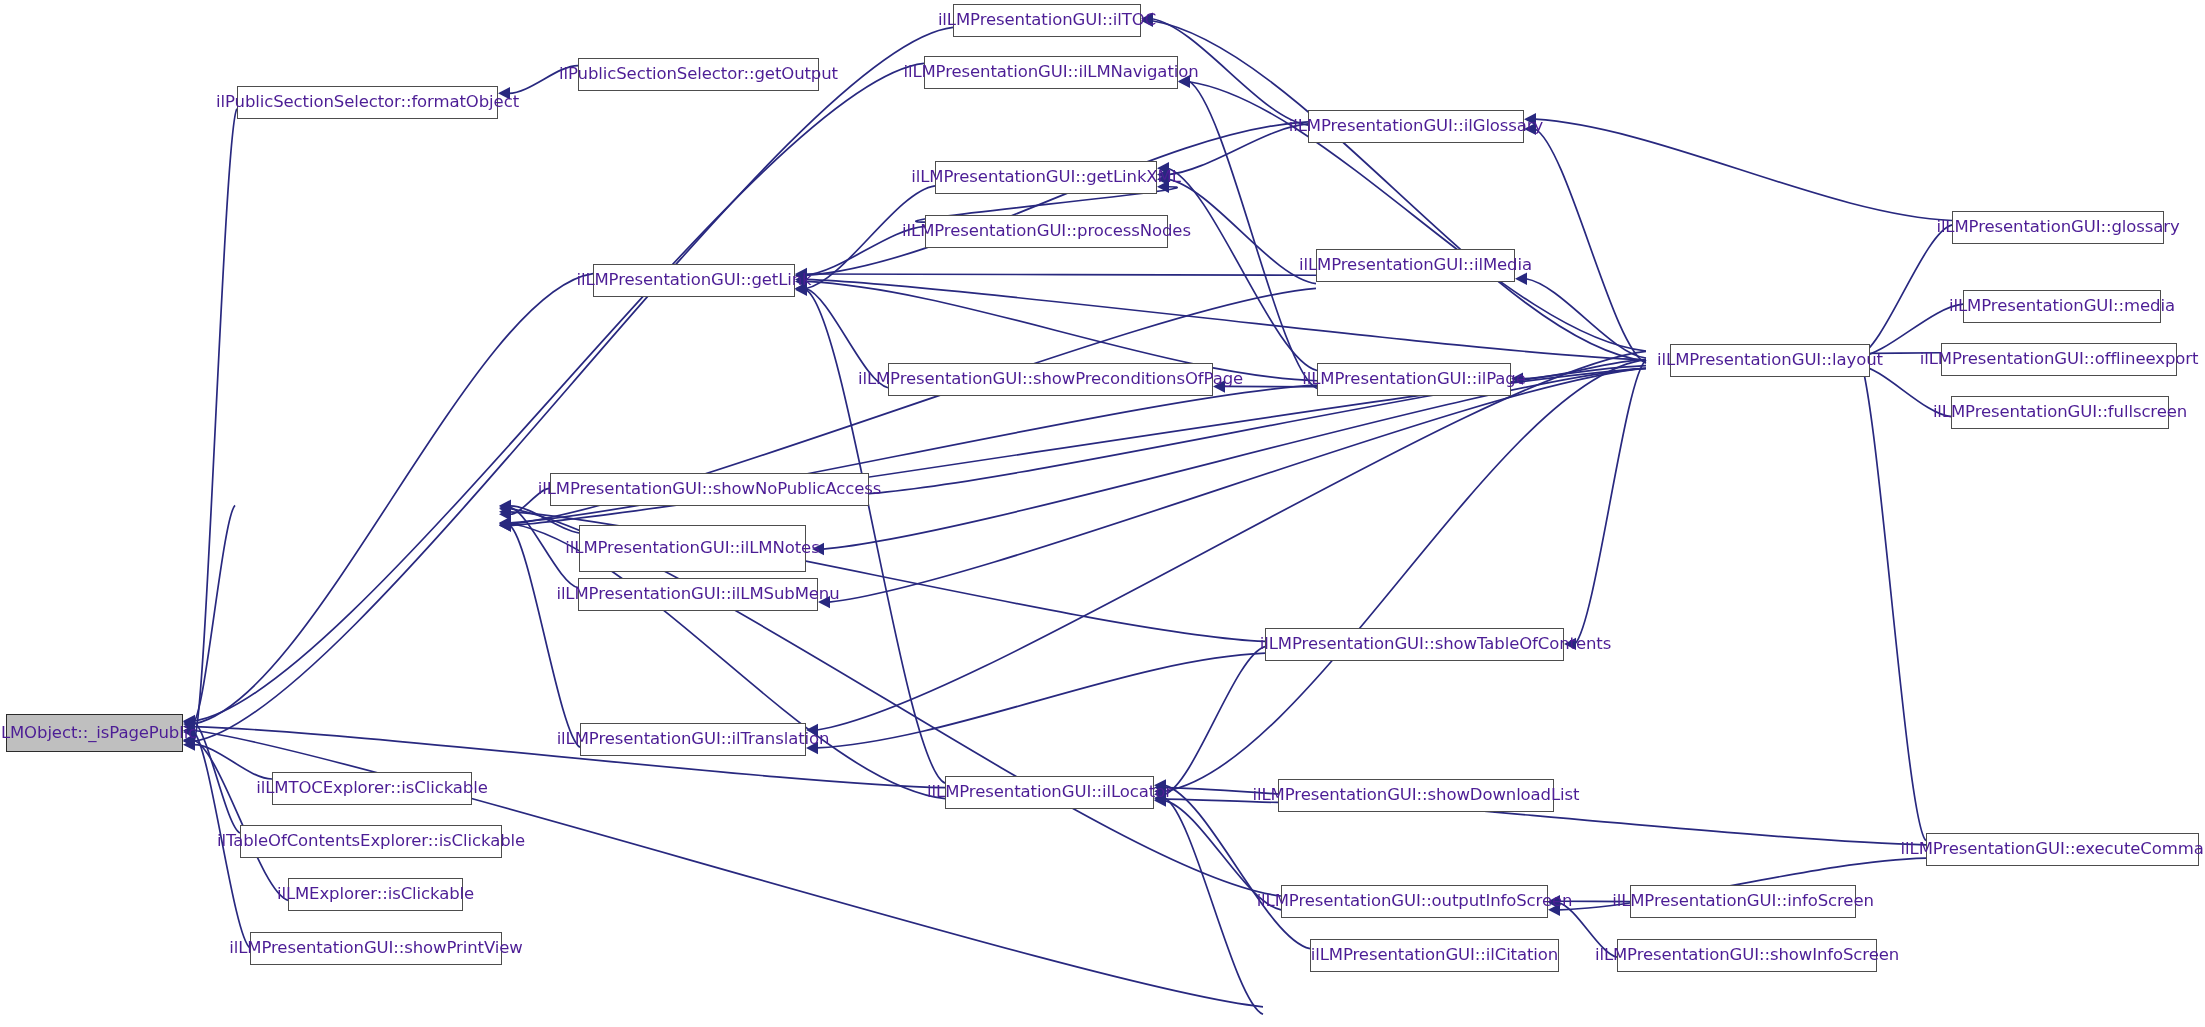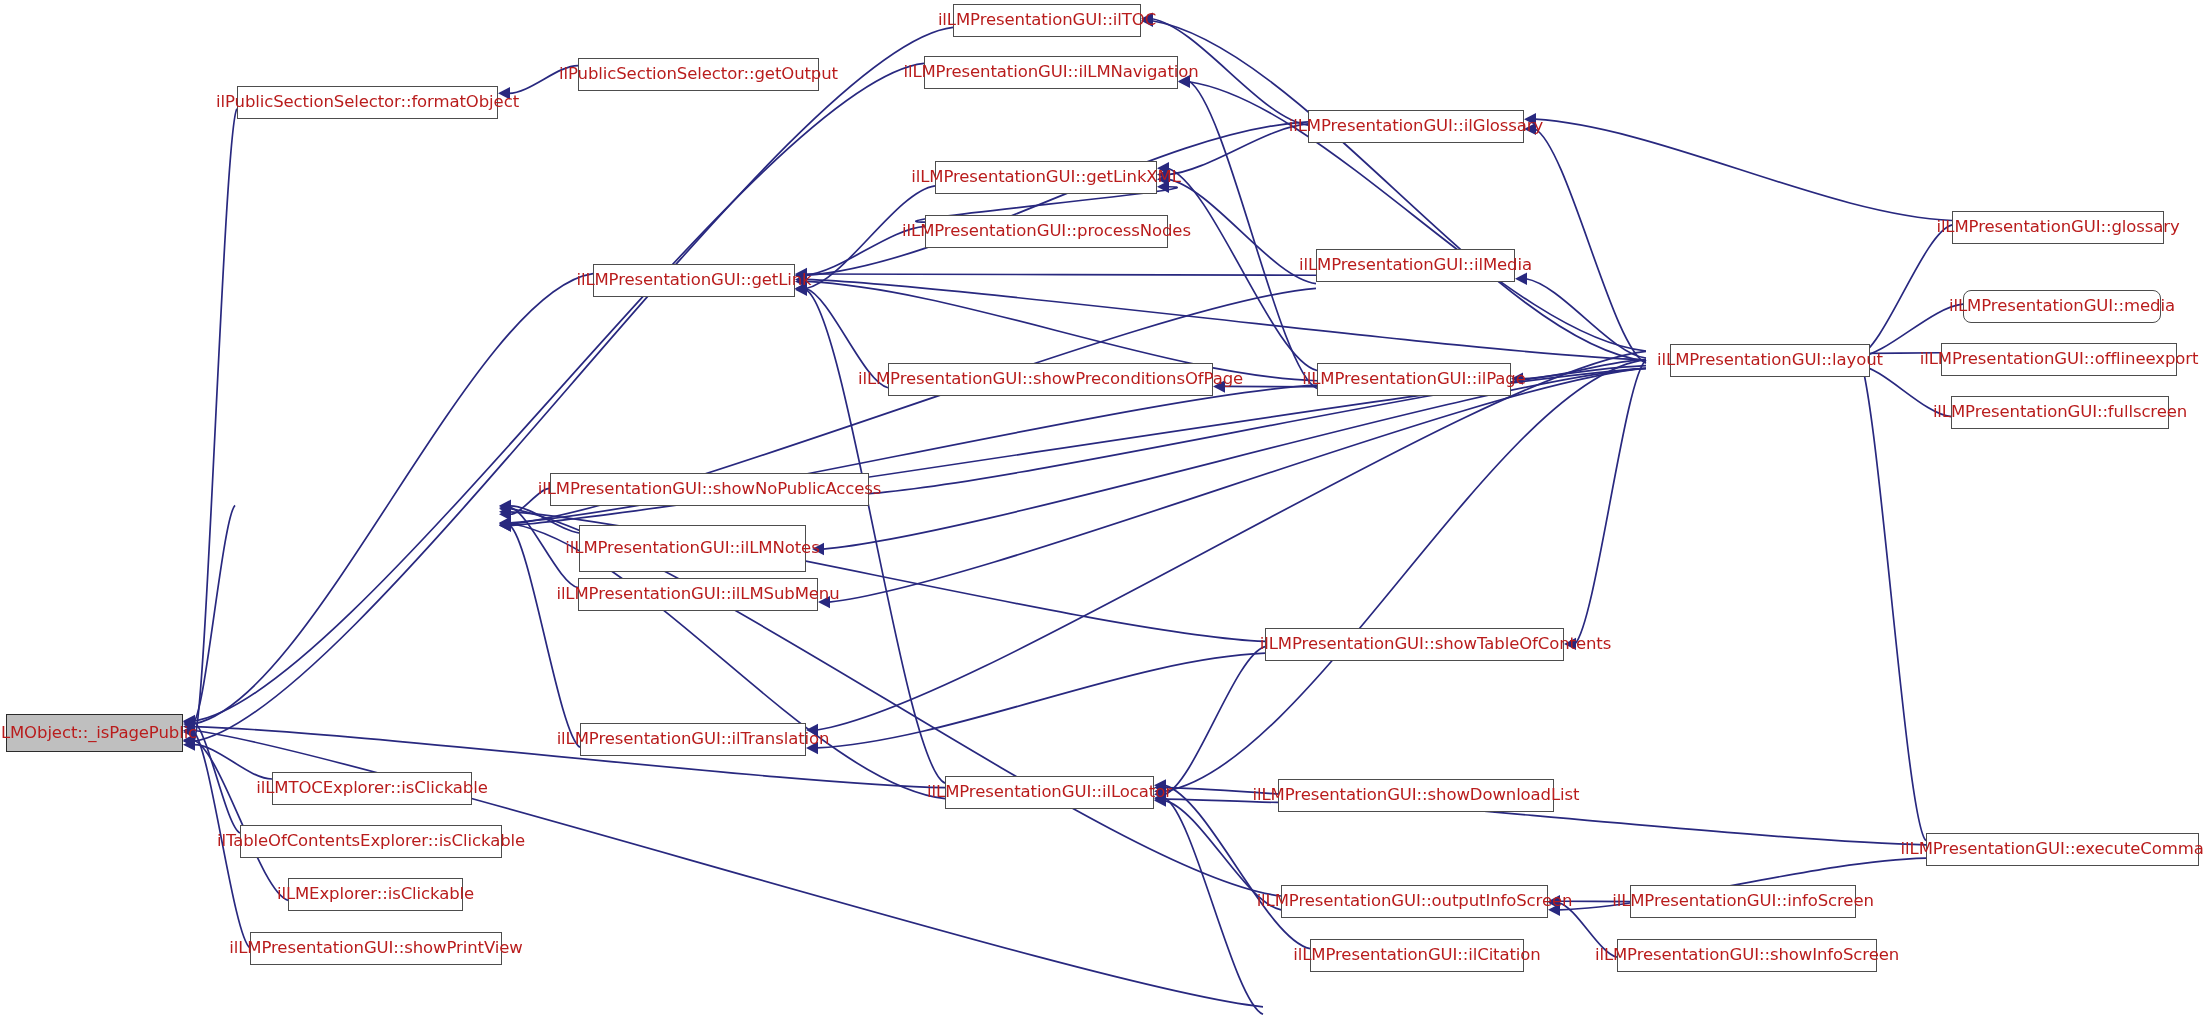--- a/index.html
+++ b/index.html
@@ -28,21 +28,21 @@
     left: 0;
     top: 0;
     width: 2205px;
     height: 1027px;
   }
   .graph-node {
     position: absolute;
     box-sizing: border-box;
     border: 1.6px solid #4d4d4d;
     background: #ffffff;
-    color: #b91c1c;
+    color: #4c1d95;
     font-family: "DejaVu Sans", sans-serif;
     font-size: 16.5px;
     line-height: 1;
     display: flex;
     align-items: center;
     justify-content: center;
     white-space: nowrap;
     letter-spacing: -0.1px;
     cursor: pointer;
   }
@@ -200,35 +200,35 @@
       <div class="graph-node" style="left: 578px; top: 58px; width: 241px; height: 33px;">ilPublicSectionSelector::getOutput</div>
       <div class="graph-node" style="left: 953px; top: 4px; width: 188px; height: 33px;">ilLMPresentationGUI::ilTOC</div>
       <div class="graph-node" style="left: 924px; top: 56px; width: 254px; height: 33px;">ilLMPresentationGUI::ilLMNavigation</div>
       <div class="graph-node" style="left: 1308px; top: 110px; width: 216px; height: 33px;">ilLMPresentationGUI::ilGlossary</div>
       <div class="graph-node" style="left: 935px; top: 161px; width: 222px; height: 33px;">ilLMPresentationGUI::getLinkXML</div>
       <div class="graph-node" style="left: 925px; top: 215px; width: 243px; height: 33px;">ilLMPresentationGUI::processNodes</div>
       <div class="graph-node" style="left: 1316px; top: 249px; width: 199px; height: 33px;">ilLMPresentationGUI::ilMedia</div>
       <div class="graph-node" style="left: 593px; top: 264px; width: 202px; height: 33px;">ilLMPresentationGUI::getLink</div>
       <div class="graph-node" style="left: 1646px; top: 344px; width: 200px; height: 33px; margin-left: 24px;">ilLMPresentationGUI::layout</div>
       <div class="graph-node" style="left: 1952px; top: 211px; width: 212px; height: 33px;">ilLMPresentationGUI::glossary</div>
-      <div class="graph-node" style="left: 1963px; top: 290px; width: 198px; height: 33px; border-radius: 8px;">ilLMPresentationGUI::media</div>
+      <div class="graph-node" style="left: 1963px; top: 290px; width: 198px; height: 33px;">ilLMPresentationGUI::media</div>
       <div class="graph-node" style="left: 1941px; top: 343px; width: 236px; height: 33px;">ilLMPresentationGUI::offlineexport</div>
       <div class="graph-node" style="left: 1951px; top: 396px; width: 218px; height: 33px;">ilLMPresentationGUI::fullscreen</div>
       <div class="graph-node" style="left: 888px; top: 363px; width: 325px; height: 33px;">ilLMPresentationGUI::showPreconditionsOfPage</div>
       <div class="graph-node" style="left: 1317px; top: 363px; width: 194px; height: 33px;">ilLMPresentationGUI::ilPage</div>
       <div class="graph-node" style="left: 550px; top: 473px; width: 319px; height: 33px;">ilLMPresentationGUI::showNoPublicAccess</div>
       <div class="graph-node" style="left: 579px; top: 525px; width: 227px; height: 47px;">ilLMPresentationGUI::ilLMNotes</div>
       <div class="graph-node" style="left: 578px; top: 578px; width: 240px; height: 33px;">ilLMPresentationGUI::ilLMSubMenu</div>
       <div class="graph-node" style="left: 1265px; top: 628px; width: 299px; height: 33px; padding-left: 42px;">ilLMPresentationGUI::showTableOfContents</div>
       <div class="graph-node" style="left: 580px; top: 723px; width: 226px; height: 33px;">ilLMPresentationGUI::ilTranslation</div>
       <div class="graph-node" style="left: 945px; top: 776px; width: 209px; height: 33px;">ilLMPresentationGUI::ilLocator</div>
       <div class="graph-node" style="left: 1278px; top: 779px; width: 276px; height: 33px;">ilLMPresentationGUI::showDownloadList</div>
       <div class="graph-node" style="left: 1926px; top: 833px; width: 273px; height: 33px;">ilLMPresentationGUI::executeCommand</div>
       <div class="graph-node" style="left: 1281px; top: 885px; width: 267px; height: 33px;">ilLMPresentationGUI::outputInfoScreen</div>
       <div class="graph-node" style="left: 1630px; top: 885px; width: 226px; height: 33px;">ilLMPresentationGUI::infoScreen</div>
-      <div class="graph-node" style="left: 1310px; top: 939px; width: 214px; height: 33px;">ilLMPresentationGUI::ilCitation</div>
+      <div class="graph-node" style="left: 1310px; top: 939px; width: 249px; height: 33px;">ilLMPresentationGUI::ilCitation</div>
       <div class="graph-node" style="left: 1617px; top: 939px; width: 260px; height: 33px;">ilLMPresentationGUI::showInfoScreen</div>
       <div class="graph-node" style="left: 272px; top: 772px; width: 200px; height: 33px; text-align: center;">ilLMTOCExplorer::isClickable</div>
       <div class="graph-node" style="left: 240px; top: 825px; width: 262px; height: 33px;">ilTableOfContentsExplorer::isClickable</div>
       <div class="graph-node" style="left: 288px; top: 878px; width: 175px; height: 33px;">ilLMExplorer::isClickable</div>
       <div class="graph-node" style="left: 250px; top: 932px; width: 252px; height: 33px;">ilLMPresentationGUI::showPrintView</div>
     </div>
 </div>
 
 </body></html>

